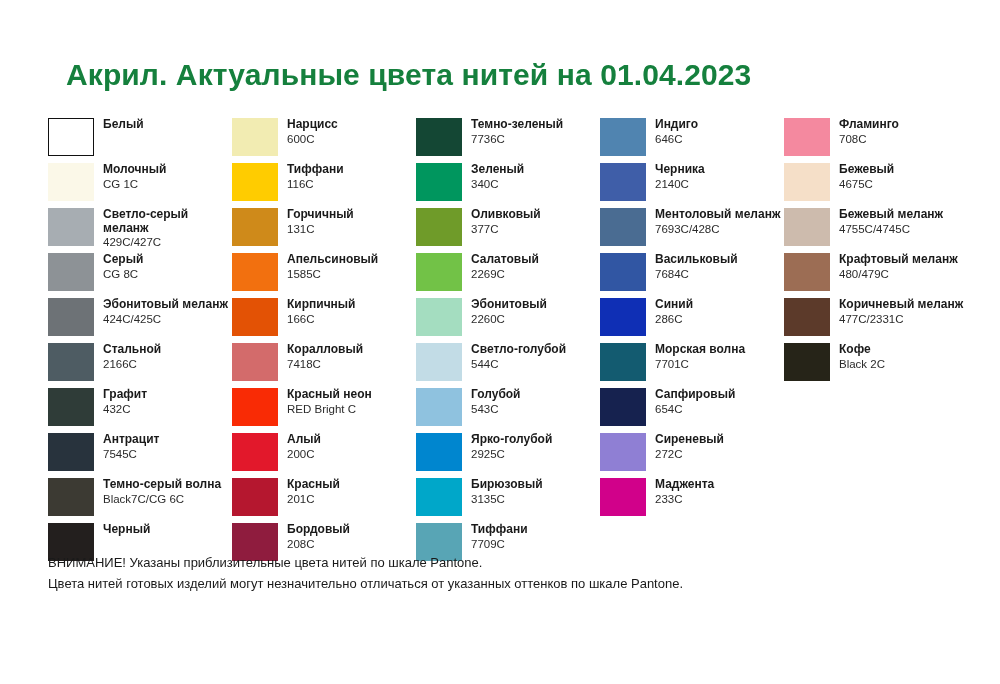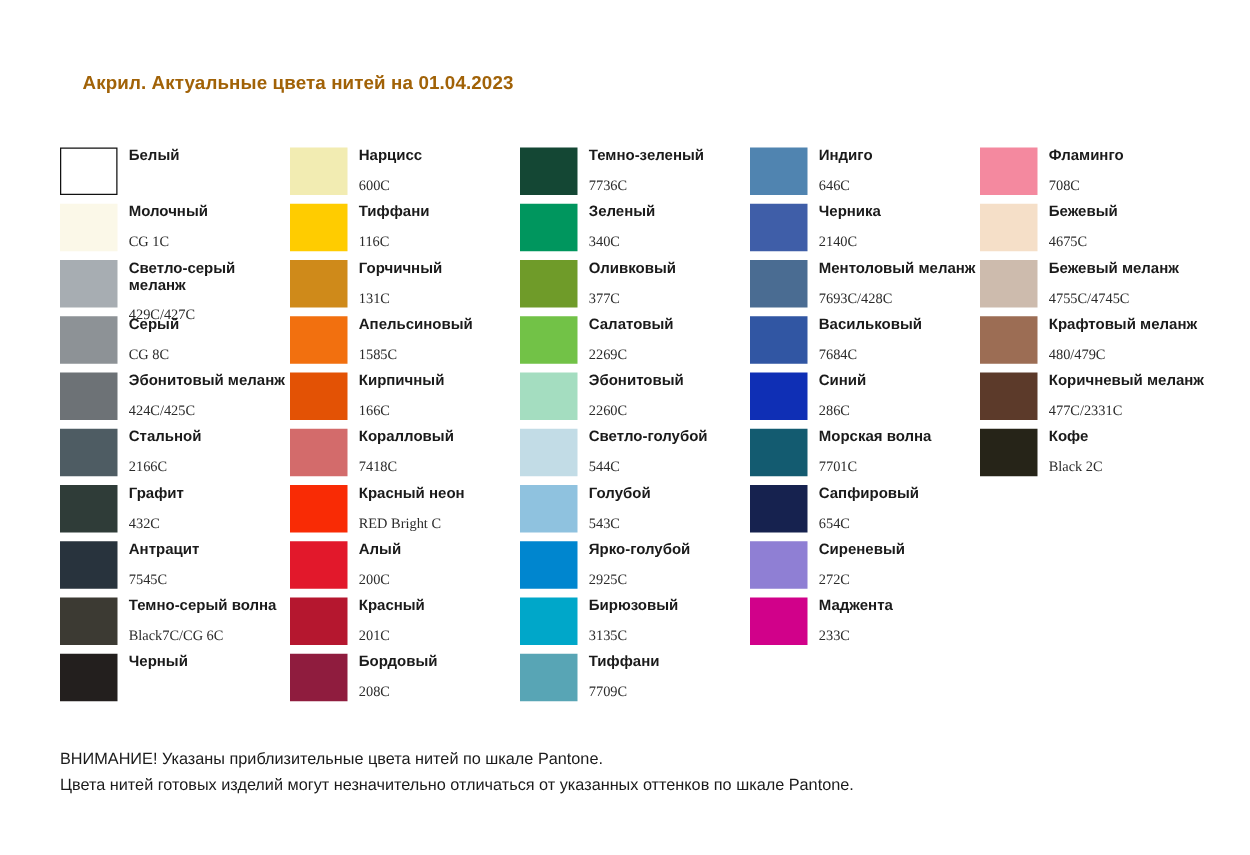--- a/index.html
+++ b/index.html
@@ -17,24 +17,24 @@
   }
   #page {
     position: relative;
     width: 1000px;
     height: 684px;
   }
   #title {
     position: absolute;
     left: 66px;
     top: 58px;
-    font-size: 15px;
+    font-size: 30px;
     font-weight: bold;
     letter-spacing: 0.1px;
-    color: #a16207;
+    color: #15803d;
     white-space: nowrap;
   }
   #columns {
     position: absolute;
     left: 48px;
     top: 118px;
     width: 920px;
     display: flex;
     flex-direction: row;
     gap: 0;
@@ -68,28 +68,27 @@
   .name {
     font-size: 12px;
     font-weight: bold;
     color: #1a1a1a;
     white-space: pre-line;
   }
   .code {
     font-size: 11.5px;
     font-weight: normal;
     color: #2b2b2b;
-    margin-top: 11px;
+    margin-top: 1px;
     white-space: nowrap;
-    font-family: Liberation Serif, serif;
   }
   #notes {
     position: absolute;
     left: 48px;
-    top: 596px;
+    top: 552px;
     width: 930px;
   }
   .note {
     font-size: 13px;
     color: #1a1a1a;
     line-height: 21px;
     white-space: nowrap;
   }
 </style>
 </head>

